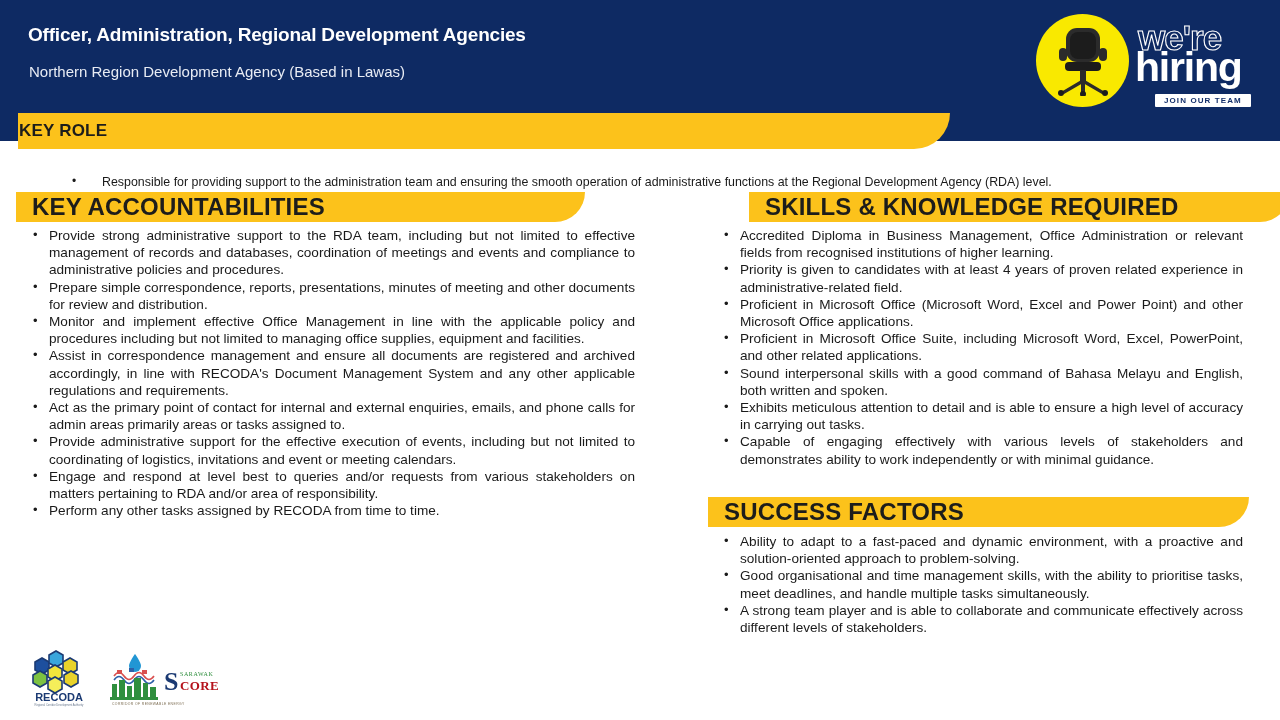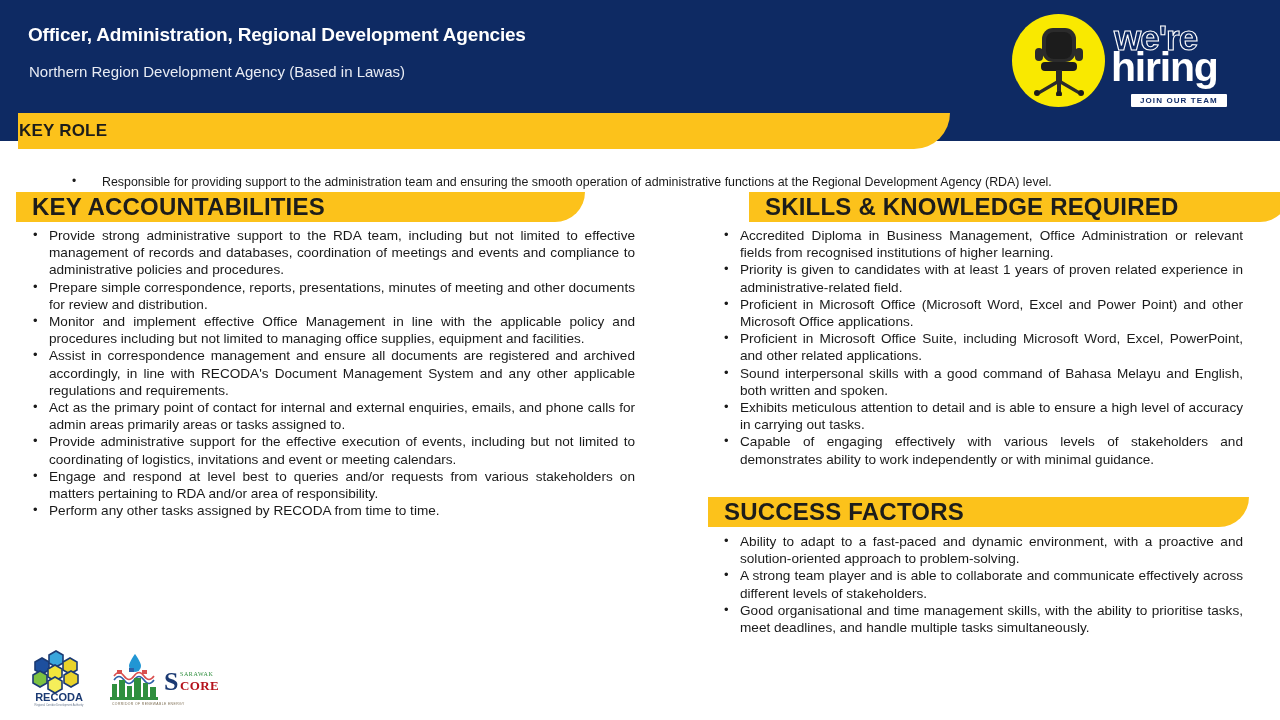--- a/index.html
+++ b/index.html
@@ -21,21 +21,21 @@
     position:absolute;left:28px;top:24px;
     font-size:19px;font-weight:bold;color:#ffffff;
     letter-spacing:-0.2px;white-space:nowrap;
   }
   .header-sub{
     position:absolute;left:29px;top:63px;
     font-size:15px;color:#e8ecf4;font-weight:normal;white-space:nowrap;
   }
 
   
-  .hiring-logo{position:absolute;left:1012px;top:14px;width:230px;height:94px;}
+  .hiring-logo{position:absolute;left:1036px;top:14px;width:230px;height:94px;}
   .hl-circle{
     position:absolute;left:0;top:0;width:93px;height:93px;border-radius:50%;
     background:#f9e900;
   }
   .hl-chair{position:absolute;left:17px;top:12px;width:60px;height:70px;}
   .hl-were{position:absolute;left:100px;top:4px;width:132px;height:40px;}
   .hl-hiring{
     position:absolute;left:99px;top:33px;
     font-size:41px;line-height:41px;font-weight:bold;color:#ffffff;
     letter-spacing:-1.2px;
@@ -166,35 +166,35 @@
     <li>Provide administrative support for the effective execution of events, including but not limited to coordinating of logistics, invitations and event or meeting calendars.</li>
     <li>Engage and respond at level best to queries and/or requests from various stakeholders on matters pertaining to RDA and/or area of responsibility.</li>
     <li>Perform any other tasks assigned by RECODA from time to time.</li>
   </ul>
 
   <div class="banner skills">
     <span>SKILLS &amp; KNOWLEDGE REQUIRED</span>
   </div>
   <ul class="blist col-right">
     <li>Accredited Diploma in Business Management, Office Administration or relevant fields from recognised institutions of higher learning.</li>
-    <li>Priority is given to candidates with at least 1 years of proven related experience in administrative-related field.</li>
+    <li>Priority is given to candidates with at least 4 years of proven related experience in administrative-related field.</li>
     <li>Proficient in Microsoft Office (Microsoft Word, Excel and Power Point) and other Microsoft Office applications.</li>
     <li>Proficient in Microsoft Office Suite, including Microsoft Word, Excel, PowerPoint, and other related applications.</li>
     <li>Sound interpersonal skills with a good command of Bahasa Melayu and English, both written and spoken.</li>
     <li>Exhibits meticulous attention to detail and is able to ensure a high level of accuracy in carrying out  tasks.</li>
     <li>Capable of engaging effectively with various levels of stakeholders and demonstrates ability to work independently or with minimal guidance.</li>
   </ul>
 
   <div class="banner success">
     <span>SUCCESS FACTORS</span>
   </div>
   <ul class="blist col-success">
     <li>Ability to adapt to a fast-paced and dynamic environment, with a proactive and solution-oriented approach to problem-solving.</li>
+    <li>Good organisational and time management skills, with the ability to prioritise tasks, meet deadlines, and handle multiple tasks simultaneously.</li>
     <li>A strong team player and is able to collaborate and communicate effectively across different levels of stakeholders.</li>
-    <li>Good organisational and time management skills, with the ability to prioritise tasks, meet deadlines, and handle multiple tasks simultaneously.</li>
   </ul>
 
   <div class="footer-logos">
 
     <svg class="recoda-logo" viewBox="0 0 66 58">
       <g stroke="#1b3a73" stroke-width="1.6">
         <polygon points="9,12 16,8 23,12 23,20 16,24 9,20" fill="#1d4f9e"></polygon>
         <polygon points="23,5 30,1 37,5 37,13 30,17 23,13" fill="#3aa6dc"></polygon>
         <polygon points="37,12 44,8 51,12 51,20 44,24 37,20" fill="#e9d32a"></polygon>
         <polygon points="7,25 14,21 21,25 21,33 14,37 7,33" fill="#7dc242"></polygon>

